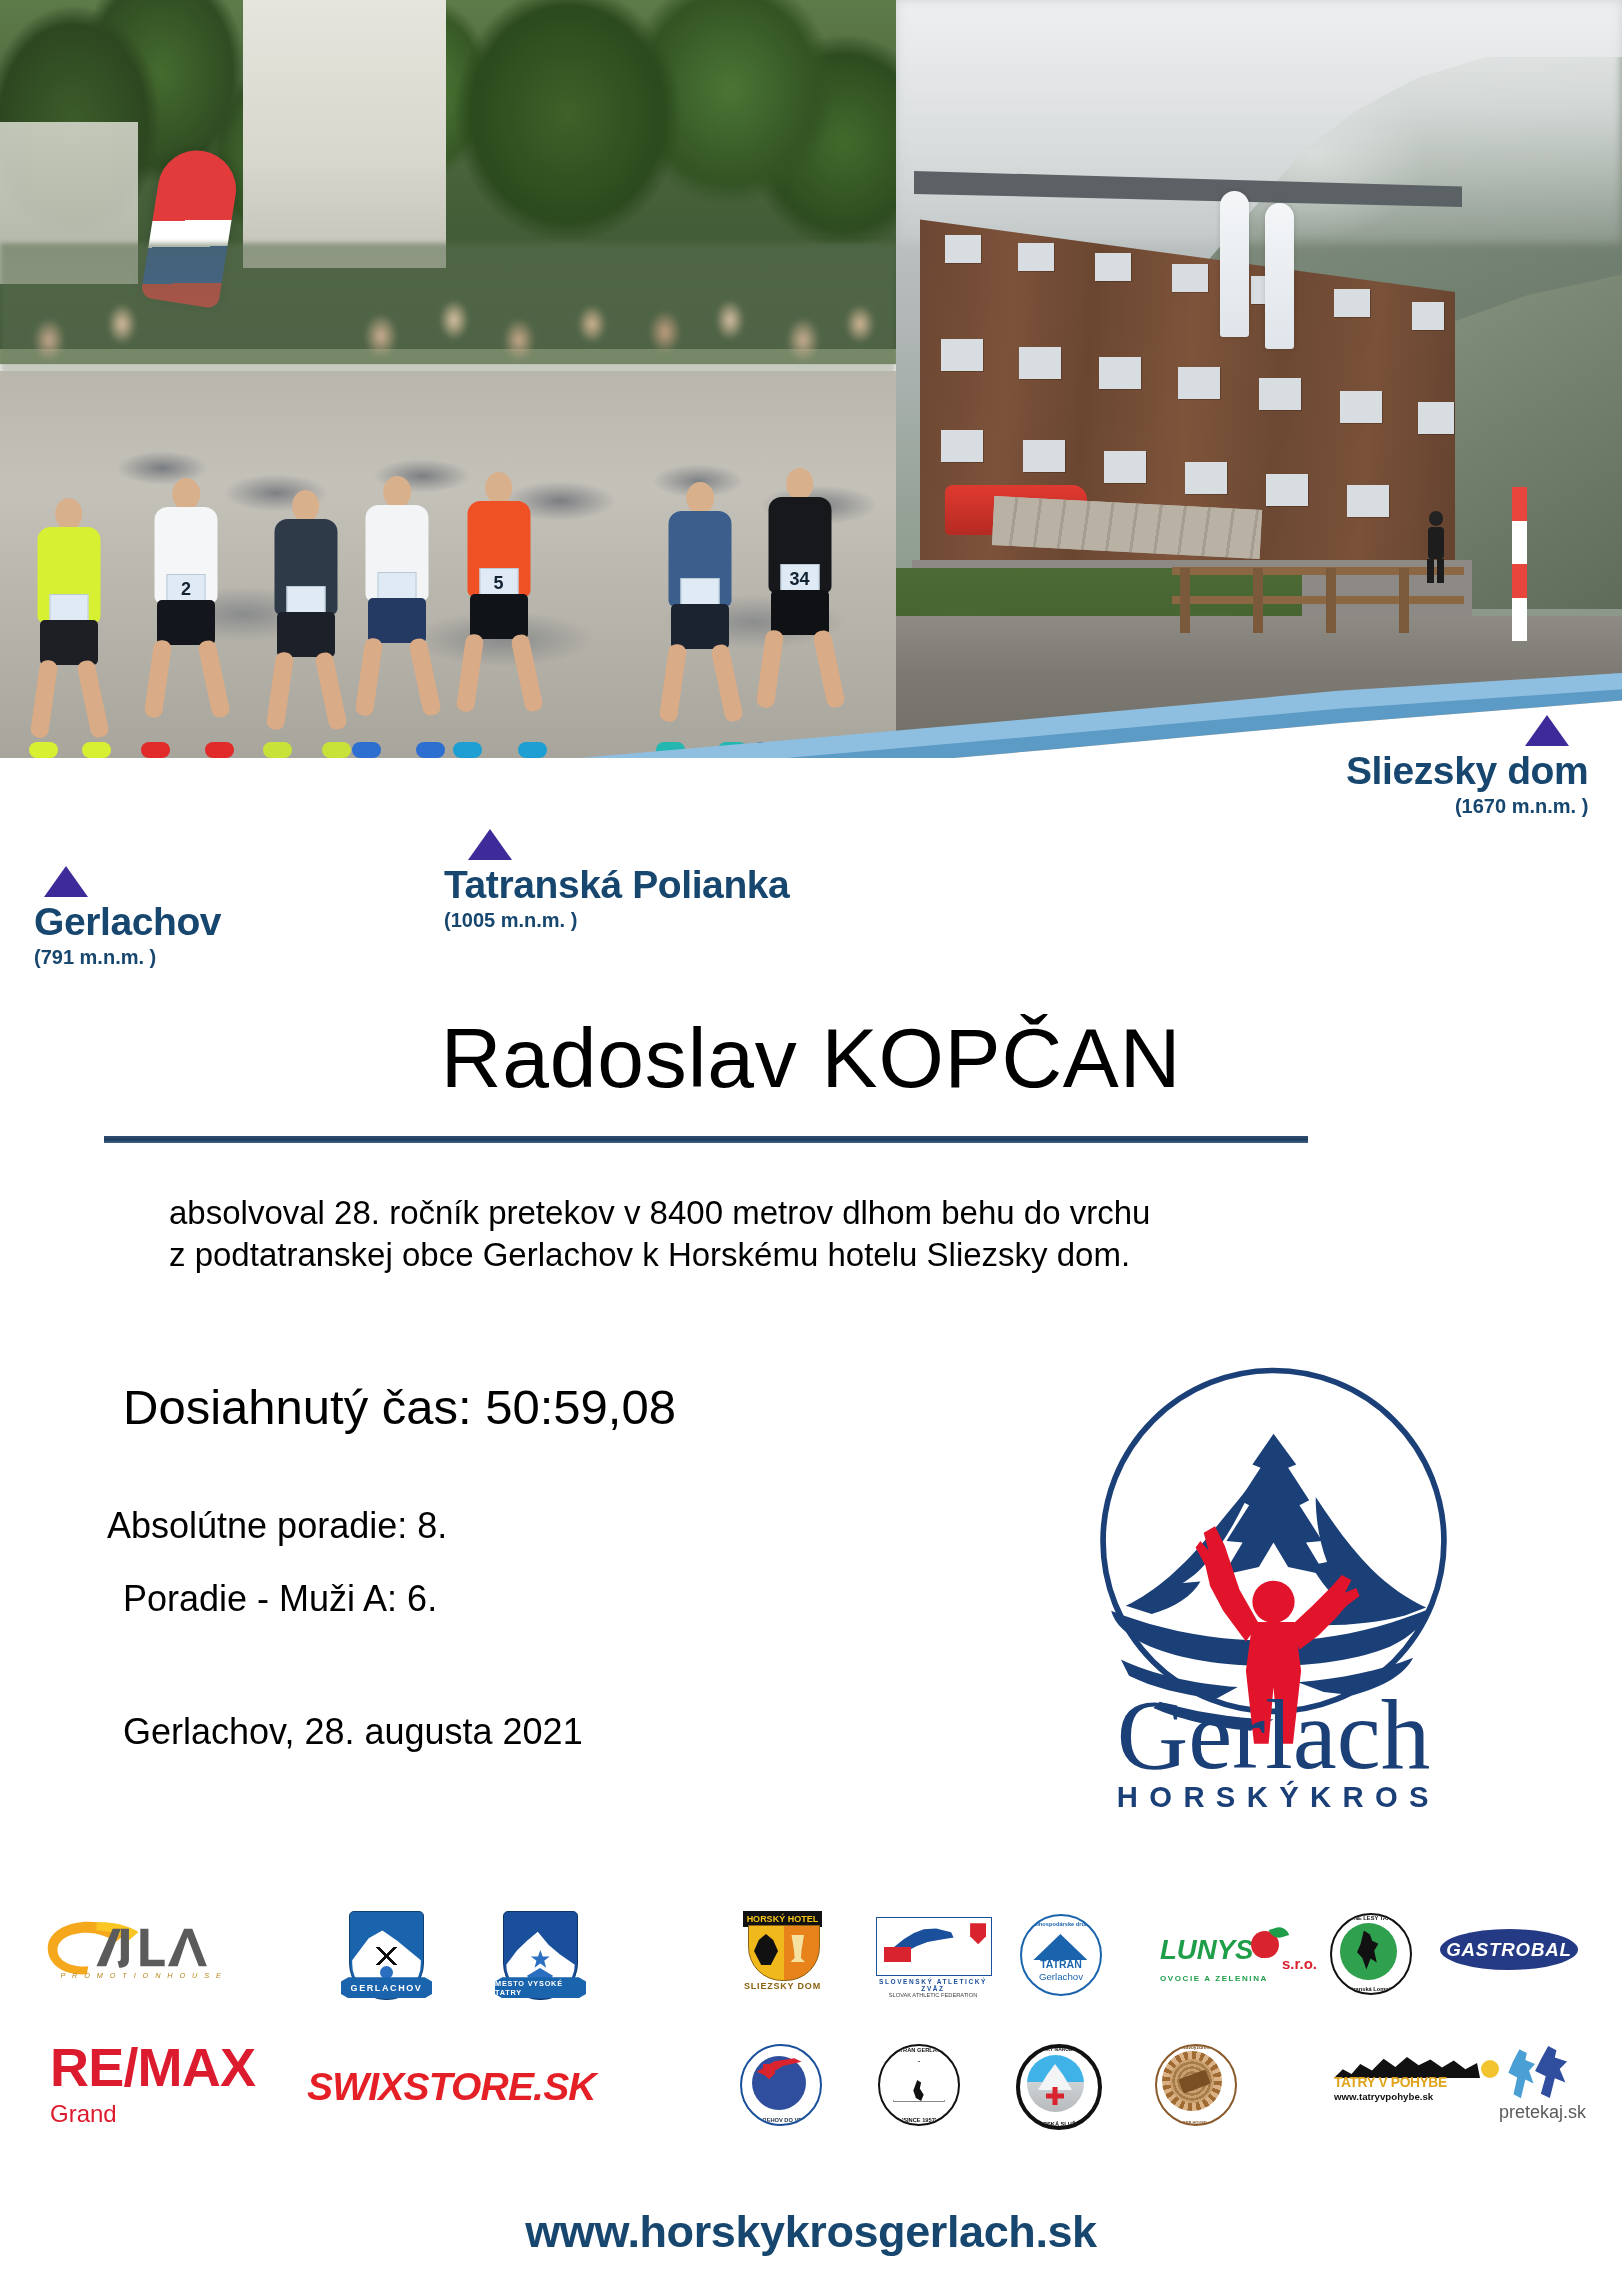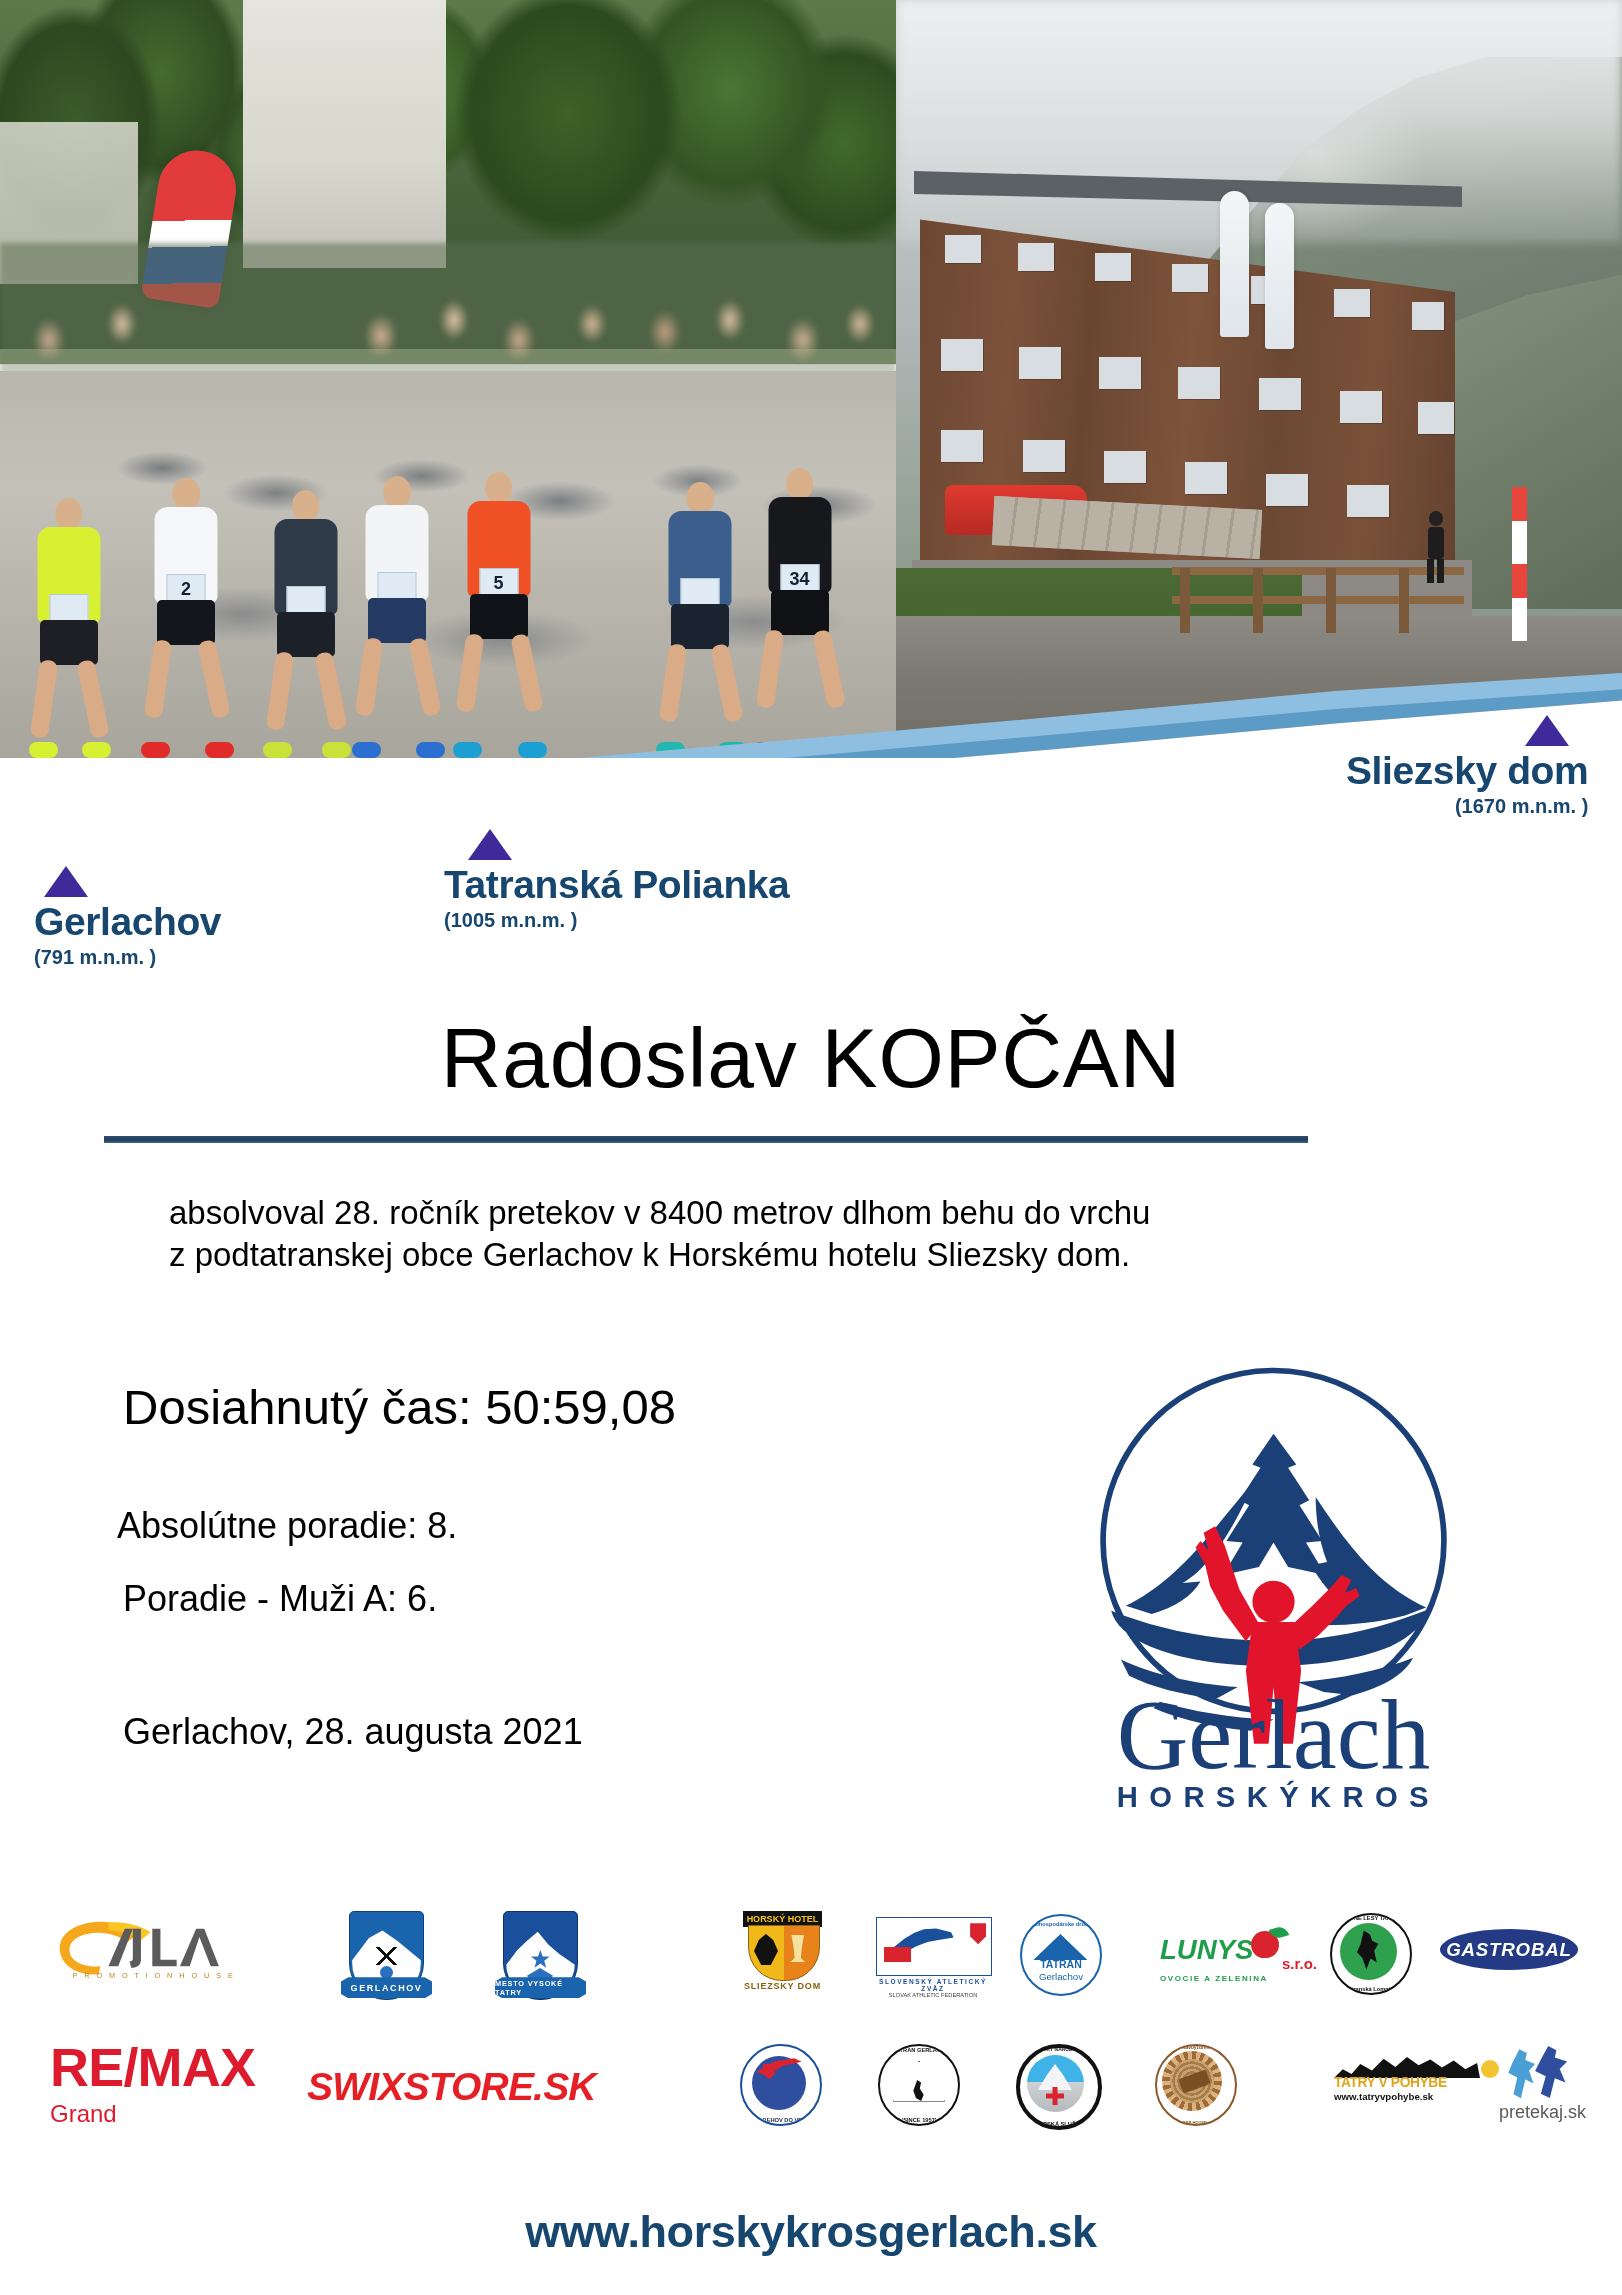--- a/index.html
+++ b/index.html
@@ -153,21 +153,21 @@
   .rule{position:absolute;left:104px;top:1136px;width:1204px;height:7.3px;
       background:linear-gradient(180deg,#2f4f72 0%,#1f3c5c 55%,#44668c 100%);}
 
   .intro{position:absolute;left:104px;top:1192px;width:1411px;
       font-size:33px;line-height:1.28;color:#000;}
   .intro div{white-space:nowrap;}
   .intro .l1{margin-left:65px;}
   .intro .l2{margin-left:65px;}
 
   .time-line{position:absolute;left:123px;top:1379px;font-size:49px;color:#000;}
-  .rank1{position:absolute;left:117px;top:1505px;font-size:36px;color:#000;}
+  .rank1{position:absolute;left:107px;top:1505px;font-size:36px;color:#000;}
   .rank2{position:absolute;left:123px;top:1578px;font-size:36px;color:#000;}
   .place-date{position:absolute;left:123px;top:1711px;font-size:36px;color:#000;}
 
   
   .logo{position:absolute;left:1030px;top:1338px;width:487px;height:487px;}
 
   
   .sponsors{position:absolute;left:0;top:1906px;width:1622px;height:308px;}
   .spon{position:absolute;}
   .spon .cap{font-size:9px;letter-spacing:1.6px;text-align:center;}
@@ -431,21 +431,21 @@
                L406 318 L390 330 L376 346 L356 366 L332 384 Z"></path>
     </g>
 
     <text x="300" y="530" text-anchor="middle" fill="#1b3f77" font-family="Liberation Serif, serif" font-size="122" font-weight="normal">Gerlach</text>
     <text x="300" y="578" text-anchor="middle" fill="#1b3f77" font-family="Liberation Sans, sans-serif" font-size="36" font-weight="bold" letter-spacing="2">H O R S K Ý   K R O S</text>
   </svg>
 </div>
 
 <div class="sponsors">
 
-  <div class="spon" style="left:50px;top:8px;width:203px;">
+  <div class="spon" style="left:38px;top:8px;width:203px;font-style:italic;">
     <div style="position:relative;height:67px;">
       <svg viewBox="0 0 250 82" width="203" height="67">
         <path d="M12 42 C12 18 44 6 74 10 C96 13 108 24 108 24 L96 34
                  C96 34 82 24 64 23 C42 22 24 30 24 44 C24 58 42 66 62 64 L60 74
                  C32 76 12 62 12 42 Z" fill="#f5a81c"></path>
         <path d="M72 10 C104 8 124 22 124 22 L112 32 C112 32 96 20 72 20 Z" fill="#f9c623"></path>
         <g fill="#5b5b5b">
           <path d="M72 64 L92 18 L102 18 L84 64 Z"></path>
           <path d="M102 18 L112 18 L112 56 C112 62 108 66 100 66 L98 58 C102 58 102 56 102 52 Z"></path>
           <path d="M126 18 L136 18 L136 56 L156 56 L156 64 L126 64 Z"></path>

